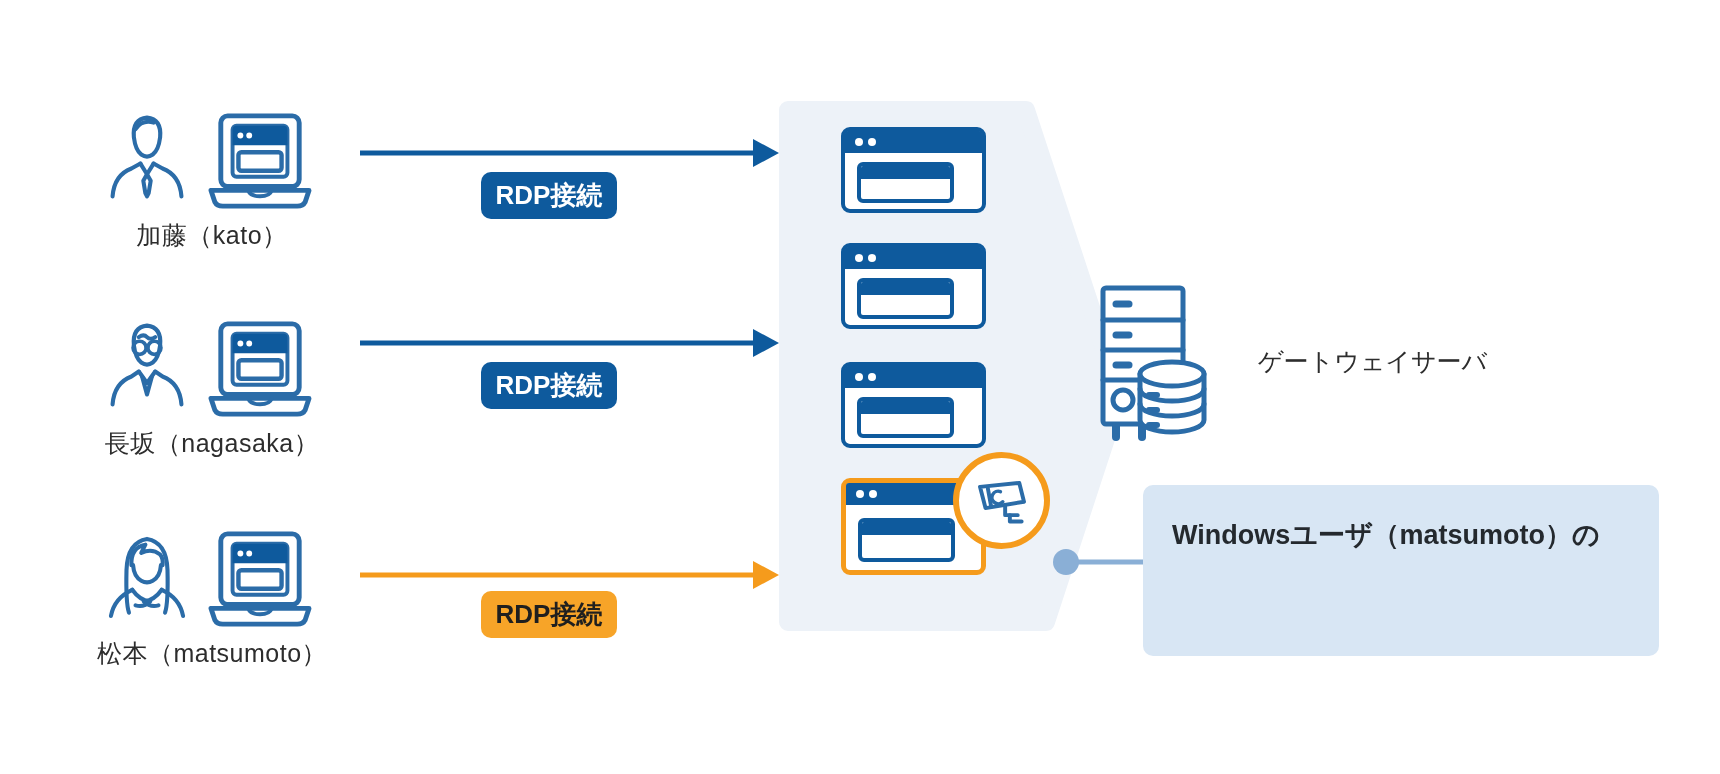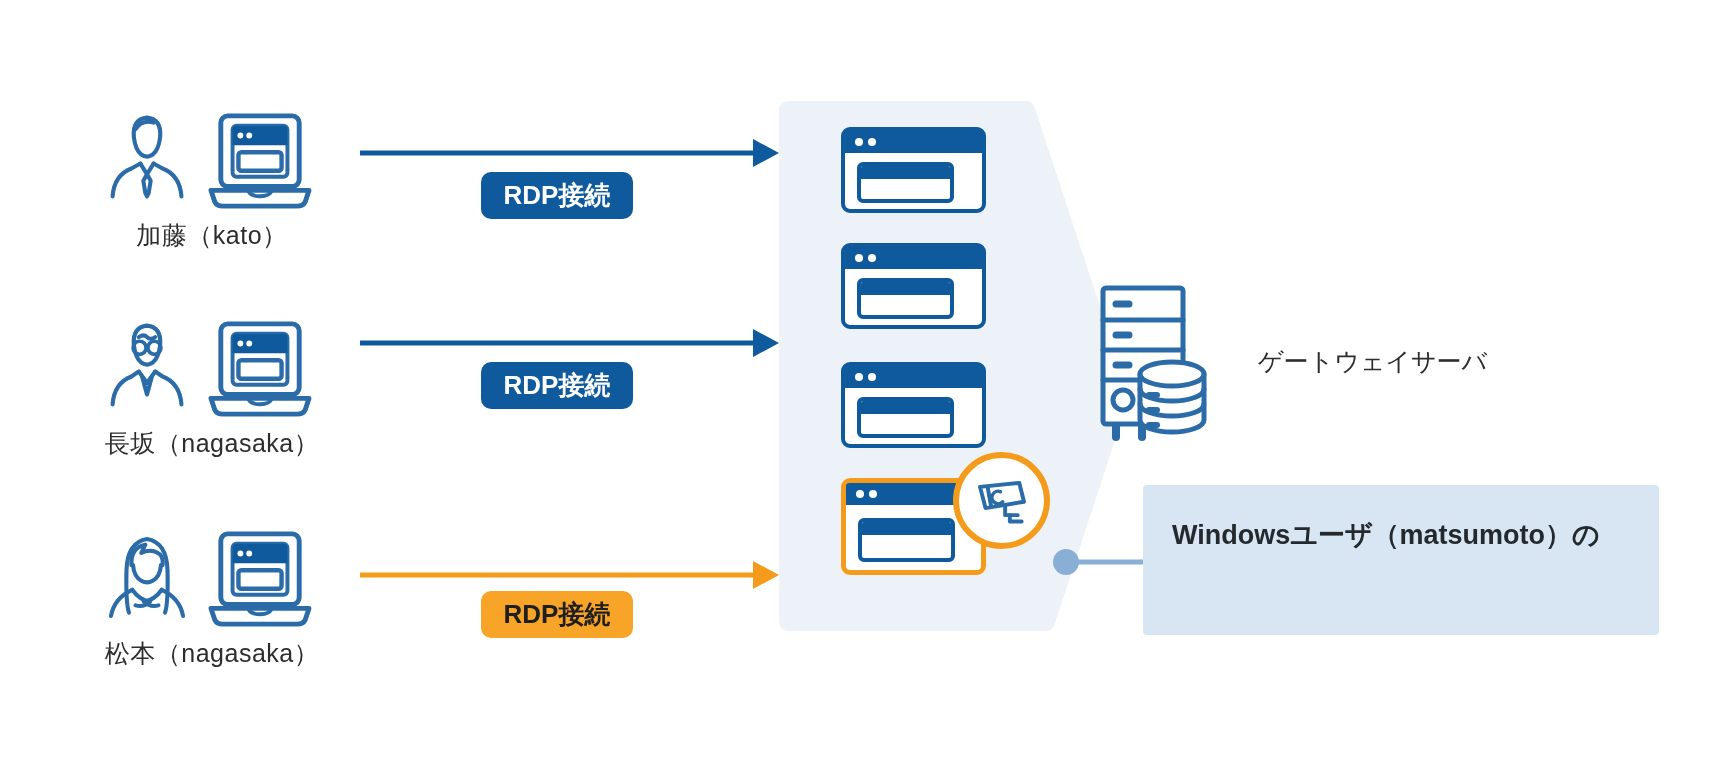--- a/index.html
+++ b/index.html
@@ -17,21 +17,21 @@
   .canvas{position:relative;width:1720px;height:774px;background:#fff;overflow:hidden;}
   .layer{position:absolute;left:0;top:0;z-index:0;}
 
   
   .user-group{position:absolute;left:62px;width:300px;z-index:1;}
   .user-group .icons{height:107px;display:flex;align-items:flex-end;justify-content:center;gap:13px;}
   .user-name{margin-top:9px;text-align:center;font-size:25px;letter-spacing:.5px;color:var(--text);white-space:nowrap;}
   .g1{top:103px;} .g2{top:311px;} .g3{top:521px;}
 
   
-  .badge{position:absolute;left:481px;width:152px;height:47px;border-radius:10px;
+  .badge{position:absolute;left:481px;width:136px;height:47px;border-radius:10px;
          display:flex;align-items:center;justify-content:center;
          font-size:26px;font-weight:bold;z-index:2;}
   .badge.blue{background:var(--blue);color:#fff;}
   .badge.orange{background:var(--orange-badge);color:#1f1f1f;}
   .b1{top:172px;} .b2{top:362px;} .b3{top:591px;}
 
   
   .win{position:absolute;left:841px;width:145px;height:86px;box-sizing:border-box;
        background:#fff;border:4px solid var(--blue);border-radius:9px;z-index:2;}
   .win .bar{position:absolute;top:0;left:0;right:0;height:22px;background:var(--blue);border-radius:3px 3px 0 0;}
@@ -47,22 +47,22 @@
   
   .camera-badge{position:absolute;left:953px;top:452px;width:97px;height:97px;box-sizing:border-box;
                 border:6px solid var(--orange);border-radius:50%;background:#fff;z-index:4;
                 display:flex;align-items:center;justify-content:center;}
 
   
   .server{position:absolute;left:1096px;top:282px;z-index:1;}
   .gateway-label{position:absolute;left:1258px;top:345px;font-size:25px;color:var(--text);z-index:1;white-space:nowrap;}
 
   
-  .callout{position:absolute;left:1143px;top:485px;width:516px;height:150px;box-sizing:border-box;
-           background:var(--callout-bg);border-radius:4px;z-index:1;padding:27px 16px 0 29px;}
+  .callout{position:absolute;left:1143px;top:485px;width:516px;height:171px;box-sizing:border-box;
+           background:var(--callout-bg);border-radius:10px;z-index:1;padding:27px 16px 0 29px;}
   .callout .line{font-size:27px;font-weight:bold;line-height:46px;color:#24292E;white-space:nowrap;}
 </style>
 </head>
 <body>
 
 <div class="canvas">
 
   <svg class="layer" width="1720" height="774" viewBox="0 0 1720 774">
 
     <path d="M788 110 L1026 110 L1120 396 L1046 622 L788 622 Z" fill="#EDF2F8" stroke="#EDF2F8" stroke-width="18" stroke-linejoin="round"></path>
@@ -152,21 +152,21 @@
         <rect x="20" y="4" width="80" height="72" rx="7" fill="#fff"></rect>
         <rect x="32" y="14" width="56" height="52" rx="4" stroke-width="4"></rect>
         <path d="M32 34 L88 34 L88 18 Q88 14 84 14 L36 14 Q32 14 32 18 Z" fill="#0E5A9D" stroke="none"></path>
         <circle cx="40" cy="24" r="3" fill="#fff" stroke="none"></circle>
         <circle cx="49" cy="24" r="3" fill="#fff" stroke="none"></circle>
         <rect x="38" y="41" width="44" height="19" rx="3" stroke-width="4.5"></rect>
         <path d="M10 80 L110 80 L106 92 Q104 96 98 96 L22 96 Q16 96 14 92 Z" fill="#fff"></path>
         <path d="M48 80 Q50 86 60 86 Q70 86 72 80" stroke-width="4"></path>
       </svg>
     </div>
-    <div class="user-name">松本（nagasaka）</div>
+    <div class="user-name">松本（matsumoto）</div>
   </div>
 
   <div class="badge blue b1">RDP接続</div>
   <div class="badge blue b2">RDP接続</div>
   <div class="badge orange b3">RDP接続</div>
 
   <div class="win w1">
     <div class="bar">
       <span class="dot d1"></span>
       <span class="dot d2"></span>

